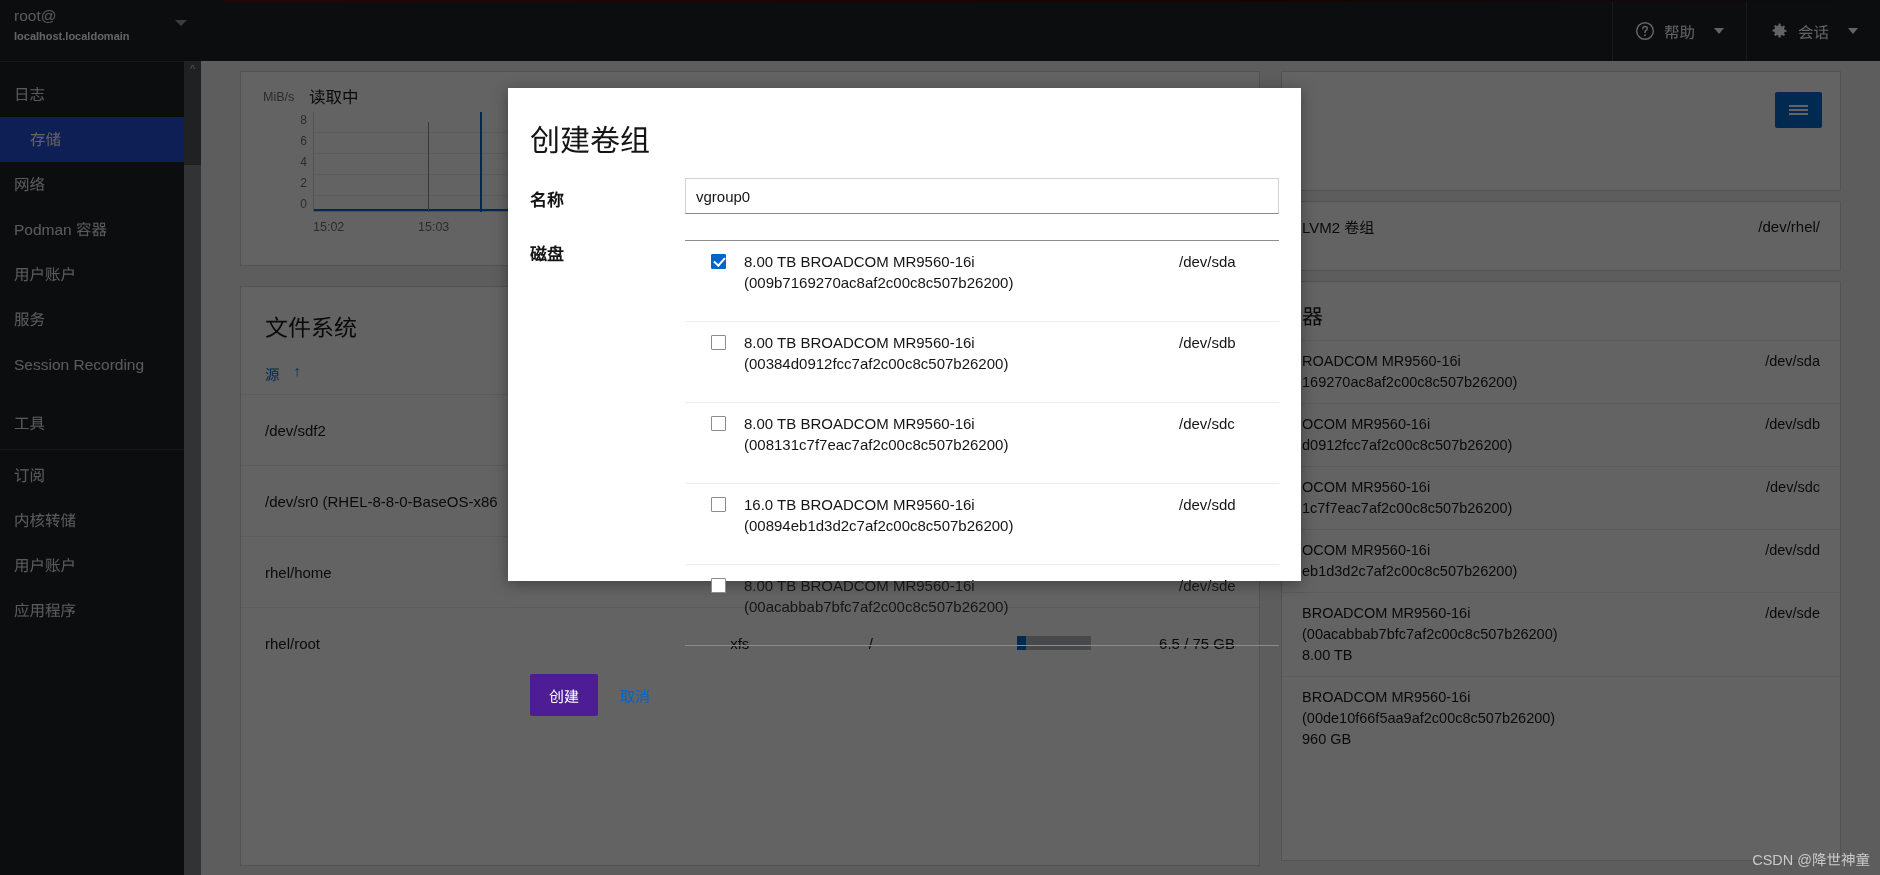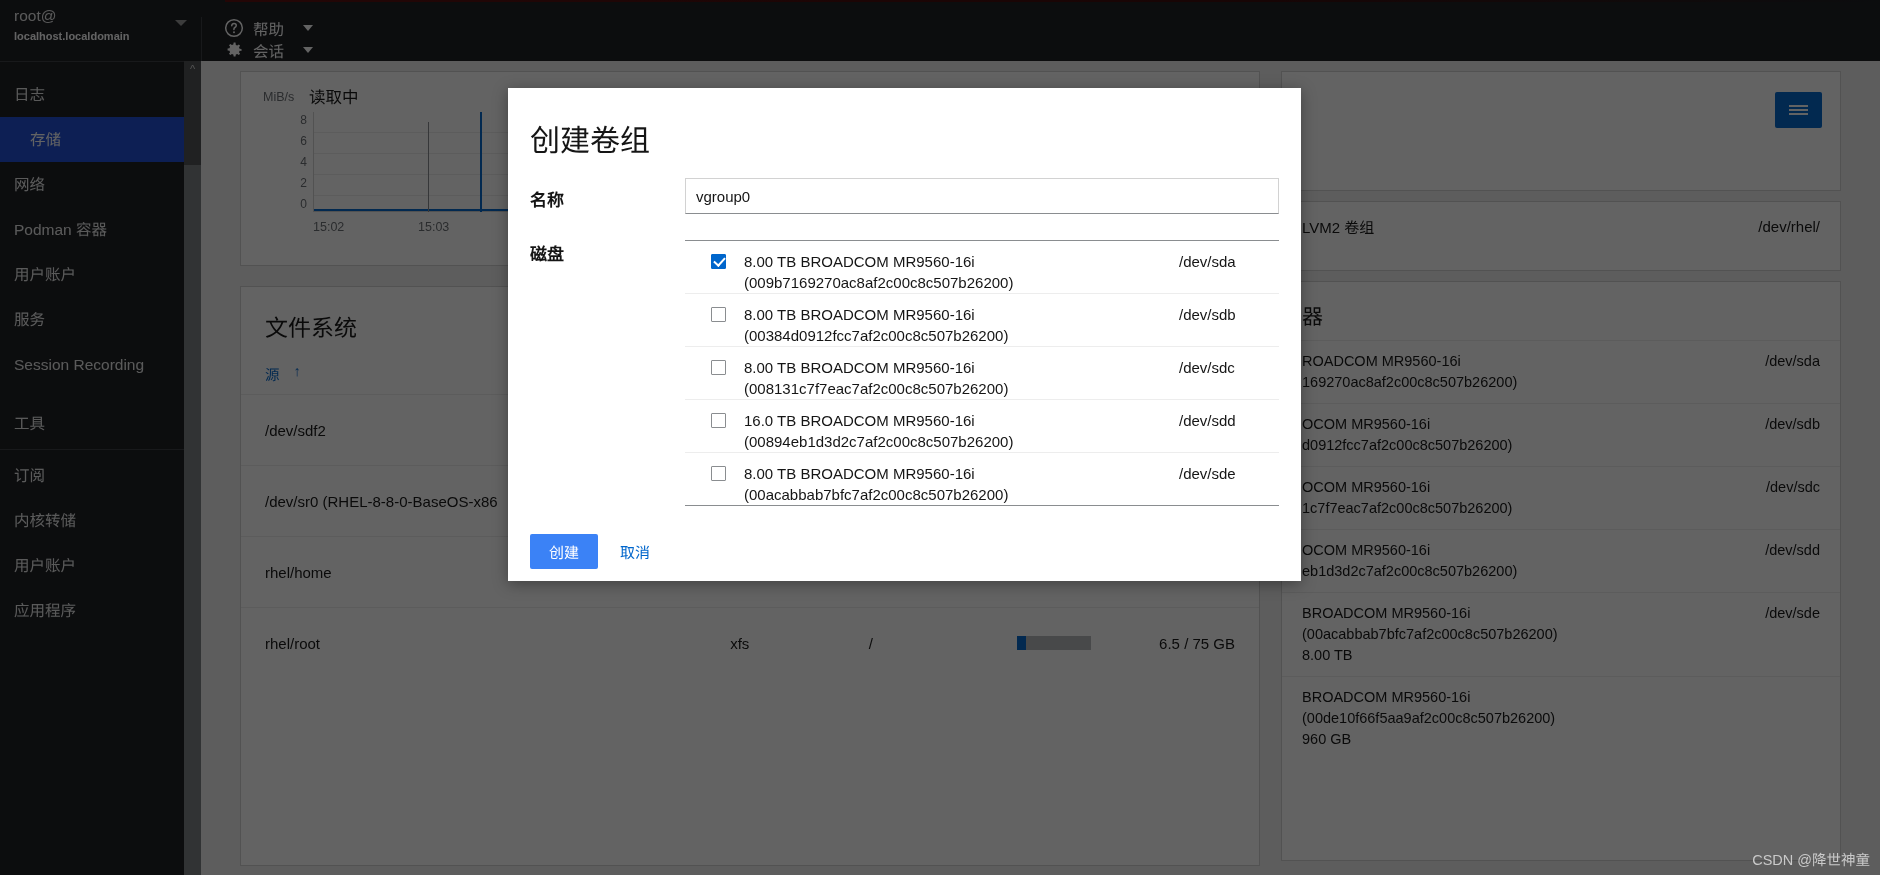--- a/index.html
+++ b/index.html
@@ -72,21 +72,21 @@
     width: 17px; height: 17px;
     color: #d7d7d7; font-size: 11px; text-align: center; line-height: 17px;
   }
 
   
   .topbar {
     position: absolute; left: 201px; top: 0;
     width: 1679px; height: 61px;
     background: #1b1d21;
     z-index: 6;
-    display: flex; align-items: stretch; justify-content: flex-end; flex-direction: column;
+    display: flex; align-items: stretch; justify-content: flex-end;
   }
   .topbar-redline {
     position: absolute; left: 24px; top: 0; width: 1655px; height: 2px;
     background: linear-gradient(90deg,#5a0d0d 0%, #3a0808 60%, #1b1d21 100%);
   }
   .tb-item {
     display: flex; align-items: center; gap: 9px;
     padding: 0 22px;
     color: #ffffff; font-size: 15.5px;
     border-left: 1px solid #3a3d42;
@@ -199,43 +199,43 @@
   .text-input {
     width: 100%; height: 36px;
     border: 1px solid #d2d2d2; border-bottom: 1px solid #8a8d90;
     padding: 0 10px; font-size: 15px; color: #151515;
     font-family: "Liberation Sans", sans-serif;
     background: #fff; outline: none;
   }
   .disk-list { border-top: 1px solid #8a8d90; margin-top: 8px; }
   .disk-item {
     display: flex; align-items: flex-start;
-    padding: 10px 0 0 0;
+    padding: 10px 0 28px 0;
     border-bottom: 1px solid #ededed;
     font-size: 15px; color: #151515; line-height: 21px;
   }
   .disk-item:last-child { border-bottom: 1px solid #8a8d90; }
   .disk-cb {
     width: 15px; height: 15px; margin: 3px 18px 0 26px;
     border: 1px solid #8a8d90; background: #fff; flex: none;
     border-radius: 1px; position: relative;
   }
   .disk-cb.checked { background: #06c; border-color: #06c; }
   .disk-cb.checked:after {
     content: ""; position: absolute;
     left: 4px; top: 0px; width: 5px; height: 9px;
     border: solid #fff; border-width: 0 2px 2px 0;
     transform: rotate(42deg);
   }
   .disk-desc { flex: 1; }
   .disk-dev { width: 100px; text-align: left; padding-right: 4px; font-size: 15px; }
   .modal-actions { display: flex; align-items: center; gap: 16px; padding: 28px 0 0 22px; }
   .btn-primary {
-    background: #3b82f6; color: #fff; border: none;
-    height: 35px; padding: 0 19px; font-size: 15px;
+    background: #4c1d95; color: #fff; border: none;
+    height: 42px; padding: 0 19px; font-size: 15px;
     border-radius: 2px; cursor: pointer;
     font-family: "Liberation Sans", sans-serif;
   }
   .btn-link {
     background: none; border: none; color: #06c;
     font-size: 15px; cursor: pointer;
     font-family: "Liberation Sans", sans-serif;
   }
 
   

